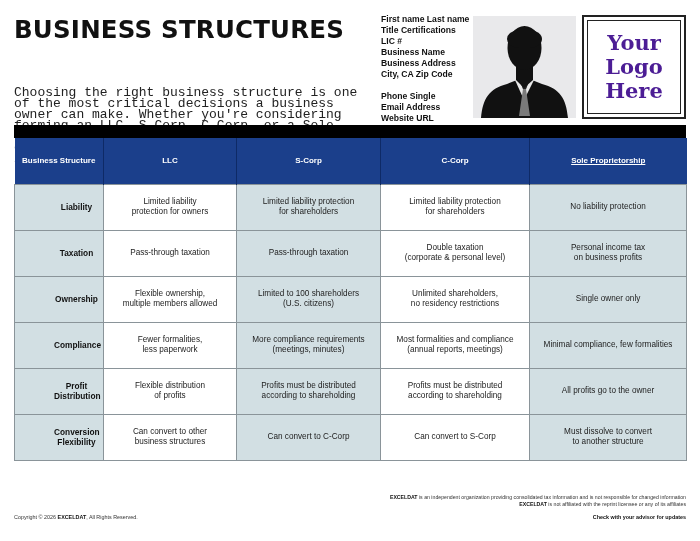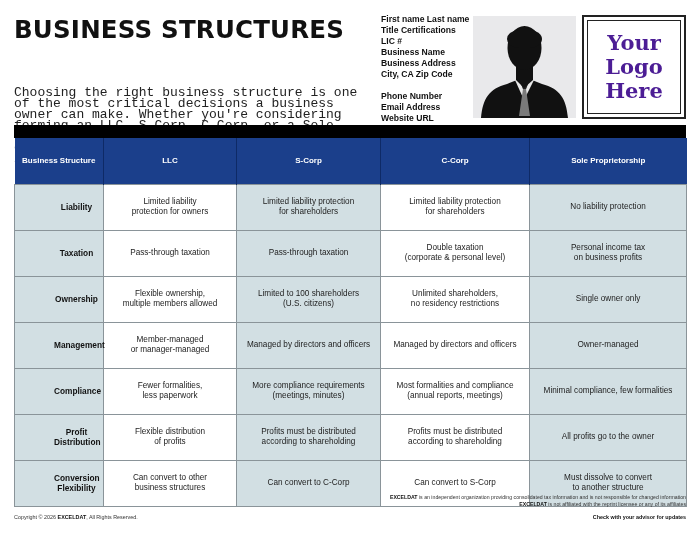--- a/index.html
+++ b/index.html
@@ -39,21 +39,21 @@
 
     .table-wrap {
       position: absolute; left: 14px; top: 125px; width: 672px;
     }
     .black-bar { height: 13px; background: #000; }
     table { border-collapse: collapse; width: 672px; table-layout: fixed; }
     th {
       background: #1b3f8b; color: #fff; font-size: 8px; font-weight: bold;
       height: 46px; border-right: 1px solid #0e2a66; text-align: center; vertical-align: middle;
     }
-    th:last-child { border-right: none; }
+    th:last-child { border-right: none; text-decoration: underline; }
     td {
       height: 46px; font-size: 8.2px; line-height: 10.5px; text-align: center; vertical-align: middle;
       border: 1px solid #8a9499; color: #222; padding: 0 4px;
     }
     td.rowhead { background: #d2dfe3; font-weight: bold; color: #111; font-size: 8.3px; padding-left: 39px; }
     td.alt { background: #d2dfe3; }
     td.white { background: #ffffff; }
 
     .disclaimer {
       position: absolute; right: 14px; top: 494px; text-align: right;
@@ -78,21 +78,21 @@
 <p class="intro">Choosing the right business structure is one of the most critical decisions a business owner can make. Whether you're considering forming an LLC, S-Corp, C-Corp, or a Sole Proprietorship, each coming with its own set of advantages, liabilities, &amp; tax implications.</p>
 
 <div class="contact">
   <div>First name Last name</div>
   <div>Title Certifications</div>
   <div>LIC #</div>
   <div>Business Name</div>
   <div>Business Address</div>
   <div>City, CA Zip Code</div>
   <div class="gap"></div>
-  <div>Phone Number</div>
+  <div>Phone Single</div>
   <div>Email Address</div>
   <div>Website URL</div>
 </div>
 
 <div class="photo">
   <svg width="103" height="102" viewBox="0 0 103 102">
 
     <path d="M8 102 C10 82 16 73 34 68 L44 64 L59 64 L69 68 C87 73 93 82 95 102 Z" fill="#111"></path>
 
     <path d="M42 64 L51 84 L61 64 L58 62 L45 62 Z" fill="#e8e8e8"></path>
@@ -184,36 +184,20 @@
           </td>
         <td class="white">
             <div>Unlimited shareholders,</div>
             <div>no residency restrictions</div>
           </td>
         <td class="alt">
             <div>Single owner only</div>
           </td>
       </tr>
       <tr>
-        <td class="rowhead">Management</td>
-        <td class="white">
-            <div>Member-managed</div>
-            <div>or manager-managed</div>
-          </td>
-        <td class="alt">
-            <div>Managed by directors and officers</div>
-          </td>
-        <td class="white">
-            <div>Managed by directors and officers</div>
-          </td>
-        <td class="alt">
-            <div>Owner-managed</div>
-          </td>
-      </tr>
-      <tr>
         <td class="rowhead">Compliance</td>
         <td class="white">
             <div>Fewer formalities,</div>
             <div>less paperwork</div>
           </td>
         <td class="alt">
             <div>More compliance requirements</div>
             <div>(meetings, minutes)</div>
           </td>
         <td class="white">

